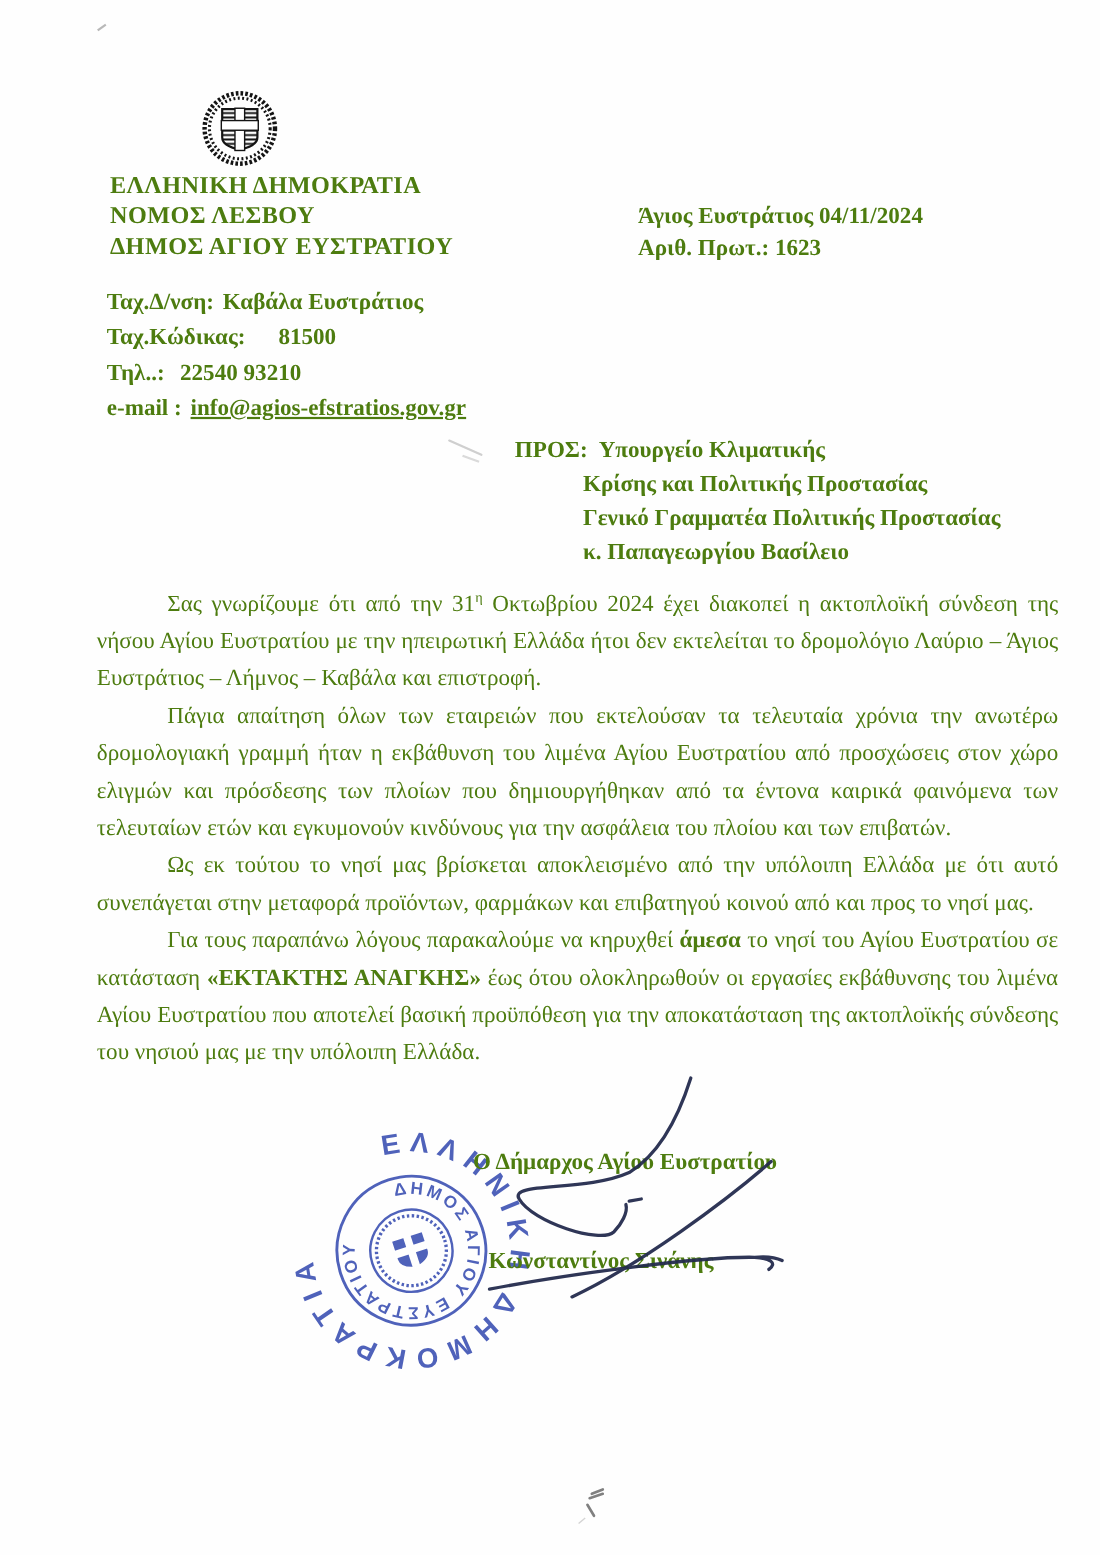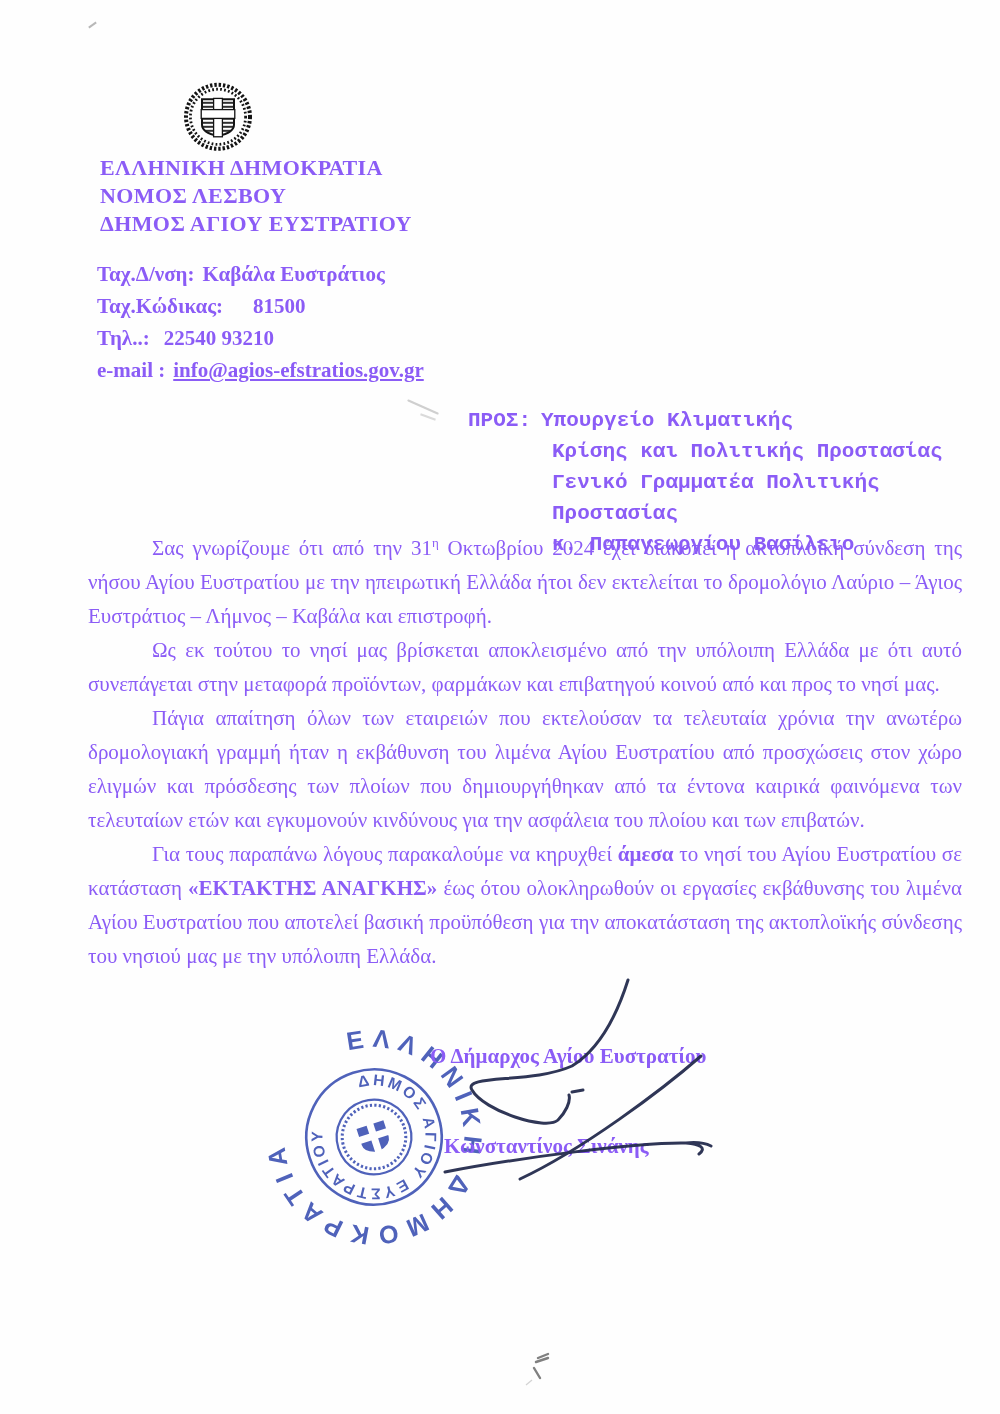--- a/index.html
+++ b/index.html
@@ -2,40 +2,40 @@
 <html><head>
 <meta charset="utf-8">
 <style>
   * { margin:0; padding:0; box-sizing:border-box; }
   html,body { background:#ffffff; }
   .page {
     position:relative;
     width:1000px; height:1414px;
     background:#fefefe;
     font-family:"Liberation Serif","DejaVu Serif",serif;
-    color:#8b5cf6;
+    color:#4d7c0f;
     overflow:hidden;
   }
 
   
   .emblem { position:absolute; left:178px; top:76px; width:80px; height:88px; }
   .org-block { position:absolute; left:100px; top:154px; font-weight:bold; font-size:22px; line-height:28px; letter-spacing:0.4px; }
   .ref-block { position:absolute; left:580px; top:182px; font-weight:bold; font-size:21px; line-height:29px; }
 
   
   .contact-block { position:absolute; left:97px; top:258px; font-weight:bold; font-size:21px; line-height:32px; }
   .contact-row .v { margin-left:8px; }
   .contact-row.row-postal .v { margin-left:30px; }
   .contact-row.row-phone .v { margin-left:14px;text-align:center; }
   .contact-row .email { text-decoration:underline; }
 
   
-  .pros-block { position:absolute; left:468px; top:405px; font-weight:bold; font-size:21px; line-height:31px;font-family:Liberation Mono, monospace; }
+  .pros-block { position:absolute; left:468px; top:393px; font-weight:bold; font-size:21px; line-height:31px; }
   .pros-first .lbl { margin-right:10px; }
-  .pros-cont { margin-left:84px; }
+  .pros-cont { margin-left:62px; }
 
   
   .body-text { position:absolute; left:88px; top:531px; width:874px; font-size:21px; line-height:34px; text-align:justify; }
   .body-text p { text-indent:64px; margin:0; }
   .body-text sup { font-size:13px; vertical-align:super; line-height:0; }
   .body-text b { font-weight:bold; }
 
   
   .sig-title { position:absolute; left:430px; top:1044px; font-weight:bold; font-size:21px; z-index:3; }
   .sig-name  { position:absolute; left:444px; top:1134px; font-weight:bold; font-size:21px; z-index:3; }
@@ -69,20 +69,24 @@
       <rect x="29" y="41" width="42" height="11" fill="#ffffff" stroke="#141414" stroke-width="1.6"></rect>
     </svg>
   </div>
 
   <div class="org-block">
     <div>ΕΛΛΗΝΙΚΗ ΔΗΜΟΚΡΑΤΙΑ</div>
     <div>ΝΟΜΟΣ ΛΕΣΒΟΥ</div>
     <div>ΔΗΜΟΣ ΑΓΙΟΥ ΕΥΣΤΡΑΤΙΟΥ</div>
   </div>
 
+  <div class="ref-block">
+    <div>Άγιος Ευστράτιος 04/11/2024</div>
+    <div>Αριθ. Πρωτ.: 1623</div>
+  </div>
 
   <div class="contact-block">
     <div class="contact-row">
       <span class="l">Ταχ.Δ/νση:</span><span class="v">Καβάλα Ευστράτιος</span>
     </div>
     <div class="contact-row row-postal">
       <span class="l">Ταχ.Κώδικας:</span><span class="v">81500</span>
     </div>
     <div class="contact-row row-phone">
       <span class="l">Τηλ..:</span><span class="v">22540 93210</span>
@@ -96,22 +100,22 @@
     <div class="pros-first">
       <span class="lbl">ΠΡΟΣ:</span><span>Υπουργείο Κλιματικής</span>
     </div>
     <div class="pros-cont">Κρίσης και Πολιτικής Προστασίας</div>
     <div class="pros-cont">Γενικό Γραμματέα Πολιτικής Προστασίας</div>
     <div class="pros-cont">κ. Παπαγεωργίου Βασίλειο</div>
   </div>
 
   <main class="body-text">
     <p><span>Σας γνωρίζουμε ότι από την 31</span><sup>η</sup><span> Οκτωβρίου 2024 έχει διακοπεί η ακτοπλοϊκή σύνδεση της νήσου Αγίου Ευστρατίου με την ηπειρωτική Ελλάδα ήτοι δεν εκτελείται το δρομολόγιο Λαύριο – Άγιος Ευστράτιος – Λήμνος – Καβάλα και επιστροφή.</span></p>
+    <p>Πάγια απαίτηση όλων των εταιρειών που εκτελούσαν τα τελευταία χρόνια  την ανωτέρω δρομολογιακή  γραμμή ήταν η εκβάθυνση του λιμένα Αγίου Ευστρατίου από προσχώσεις στον χώρο ελιγμών και πρόσδεσης των πλοίων που δημιουργήθηκαν από τα έντονα καιρικά φαινόμενα των τελευταίων ετών και εγκυμονούν κινδύνους για την ασφάλεια του πλοίου και των επιβατών.</p>
     <p>Ως εκ τούτου το νησί μας βρίσκεται αποκλεισμένο  από την υπόλοιπη Ελλάδα με ότι αυτό συνεπάγεται στην μεταφορά προϊόντων, φαρμάκων και επιβατηγού κοινού από και προς το νησί μας.</p>
-    <p>Πάγια απαίτηση όλων των εταιρειών που εκτελούσαν τα τελευταία χρόνια  την ανωτέρω δρομολογιακή  γραμμή ήταν η εκβάθυνση του λιμένα Αγίου Ευστρατίου από προσχώσεις στον χώρο ελιγμών και πρόσδεσης των πλοίων που δημιουργήθηκαν από τα έντονα καιρικά φαινόμενα των τελευταίων ετών και εγκυμονούν κινδύνους για την ασφάλεια του πλοίου και των επιβατών.</p>
     <p><span>Για τους παραπάνω λόγους παρακαλούμε  να κηρυχθεί </span><b>άμεσα</b><span> το νησί του Αγίου Ευστρατίου σε κατάσταση </span><b>«ΕΚΤΑΚΤΗΣ ΑΝΑΓΚΗΣ»</b><span> έως ότου ολοκληρωθούν οι εργασίες εκβάθυνσης του λιμένα Αγίου Ευστρατίου που αποτελεί βασική προϋπόθεση για την αποκατάσταση της ακτοπλοϊκής σύνδεσης του νησιού μας με την υπόλοιπη Ελλάδα.</span></p>
   </main>
 
   <div class="stamp">
     <svg viewBox="0 0 220 220" width="222" height="222">
       <defs>
         <path id="oring" d="M110 21 a89 89 0 1 1 -0.01 0" fill="none"></path>
         <path id="iring" d="M110 59 a51 51 0 1 1 -0.01 0" fill="none"></path>
       </defs>
       <g fill="#4155b5" stroke="#4155b5">

